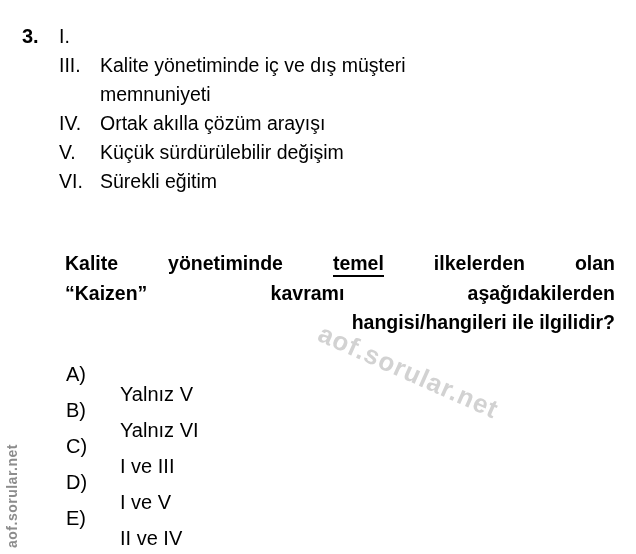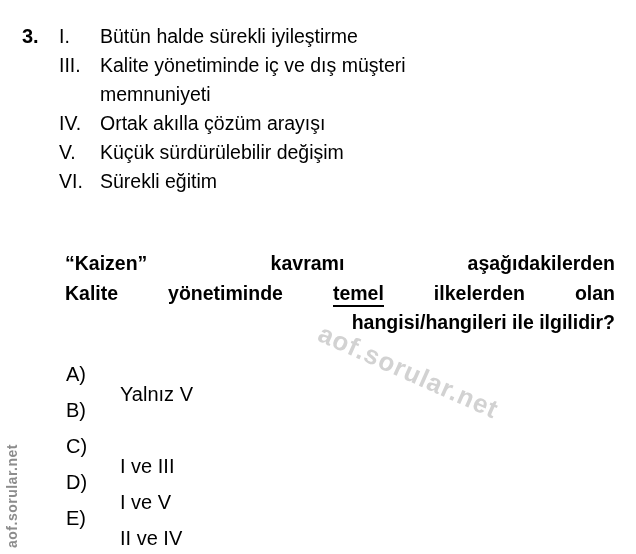--- a/index.html
+++ b/index.html
@@ -97,23 +97,20 @@
 </head>
 <body>
 
 <div class="page" style="background: rgb(255, 255, 255); color: rgb(0, 0, 0);">
 
   <div class="qnum">3.</div>
 
   <div class="stmt-list">
     <div class="stmt-row">
       <span class="stmt-num">I.</span>
-      <div class="stmt-text">
-          <div>Bütün halde sürekli iyileştirme</div>
-        </div>
     </div>
     <div class="stmt-row">
       <span class="stmt-num">III.</span>
       <div class="stmt-text">
         <div>Kalite yönetiminde iç ve dış müşteri</div>
         <div>memnuniyeti</div>
       </div>
     </div>
     <div class="stmt-row">
       <span class="stmt-num">IV.</span>
@@ -129,32 +126,33 @@
     </div>
     <div class="stmt-row">
       <span class="stmt-num">VI.</span>
       <div class="stmt-text">
           <div>Sürekli eğitim</div>
         </div>
     </div>
   </div>
 
   <div class="stem">
+    <div class="jline"><span>Kalite yönetiminde</span> <span class="u">temel</span> <span>ilkelerden olan</span></div>
     <div class="jline">“Kaizen” kavramı aşağıdakilerden</div>
-    <div class="jline"><span>Kalite yönetiminde</span> <span class="u">temel</span> <span>ilkelerden olan</span></div>
     <div class="lline">hangisi/hangileri ile ilgilidir?</div>
   </div>
 
   <div class="options">
     <div class="opt-row">
       <span class="opt-letter">A)</span>
       <span class="opt-text">Yalnız V</span>
     </div>
     <div class="opt-row">
       <span class="opt-letter">B)</span>
+      <span class="opt-text">Yalnız VI</span>
     </div>
     <div class="opt-row">
       <span class="opt-letter">C)</span>
       <span class="opt-text">I ve III</span>
     </div>
     <div class="opt-row">
       <span class="opt-letter">D)</span>
       <span class="opt-text">I ve V</span>
     </div>
     <div class="opt-row">

